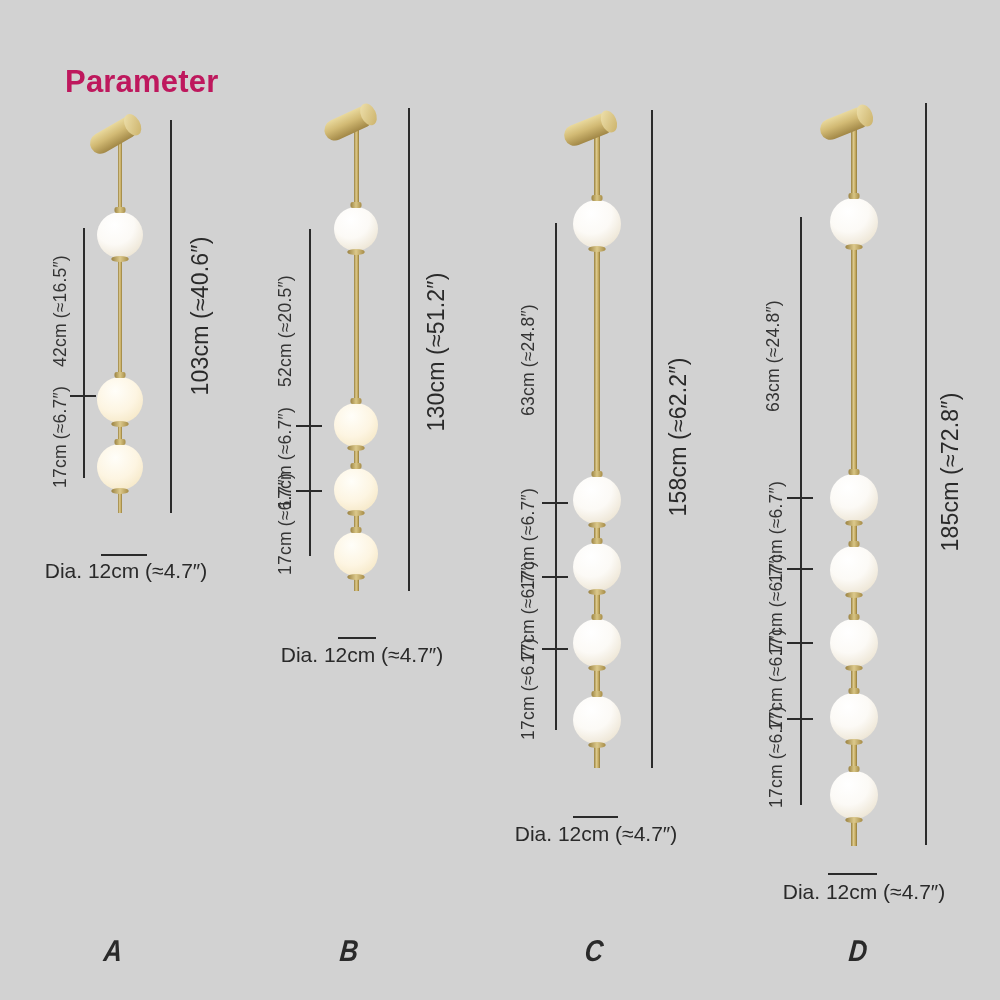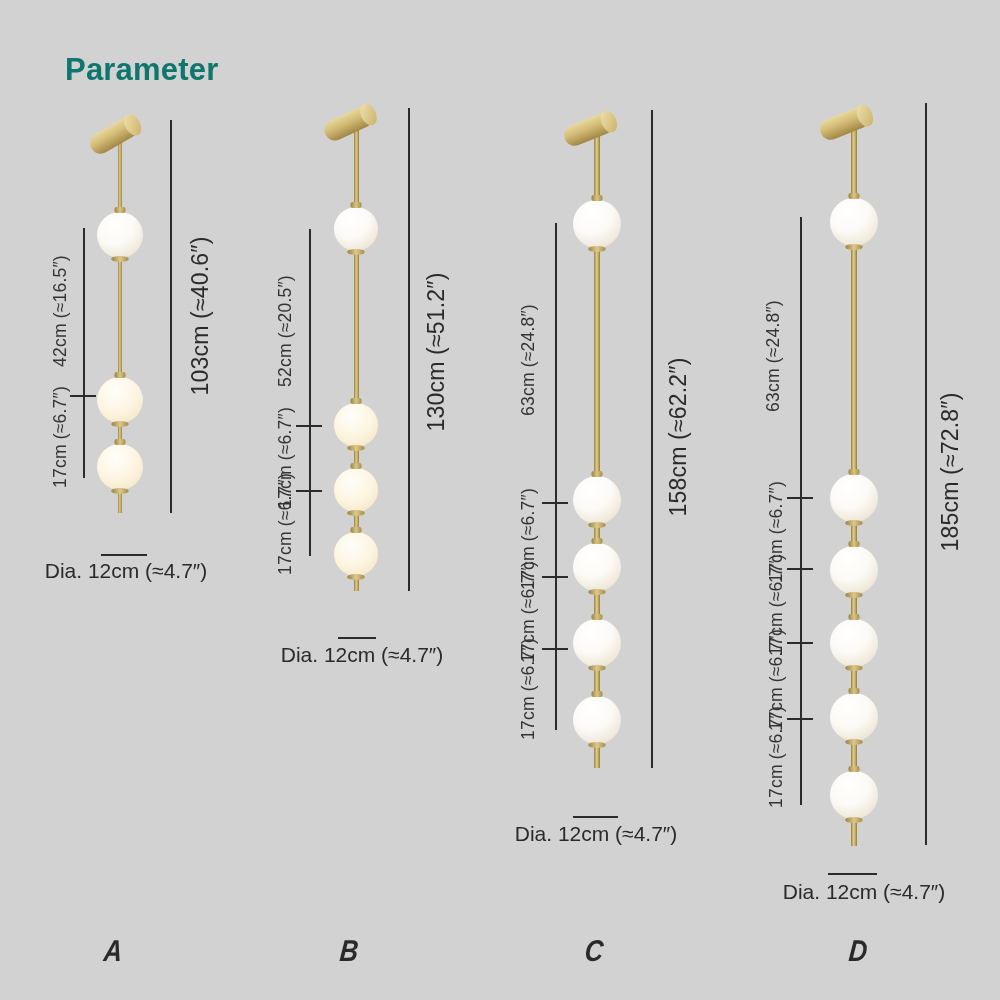--- a/index.html
+++ b/index.html
@@ -3,22 +3,22 @@
 <meta charset="utf-8">
 <style>
   html,body{margin:0;padding:0;}
   .stage{
     position:relative;width:1000px;height:1000px;overflow:hidden;
     background:#d2d2d2;
     font-family:"Liberation Sans", sans-serif;
     color:#2b2b2b;
   }
   .title{
-    position:absolute;left:65px;top:52px;
-    font-size:31px;font-weight:700;color:#0f766e;letter-spacing:.2px;
+    position:absolute;left:65px;top:64px;
+    font-size:31px;font-weight:700;color:#be185d;letter-spacing:.2px;
   }
   
   .vline{position:absolute;width:1.5px;background:#2b2b2b;}
   .tick{position:absolute;height:1.5px;width:26px;background:#2b2b2b;}
   .hline{position:absolute;height:1.5px;background:#2b2b2b;}
   .vlabel{
     position:absolute;white-space:nowrap;font-size:17.5px;color:#333;
     transform:translate(-50%,-50%) rotate(-90deg);letter-spacing:.2px;
   }
   .vtotal{

